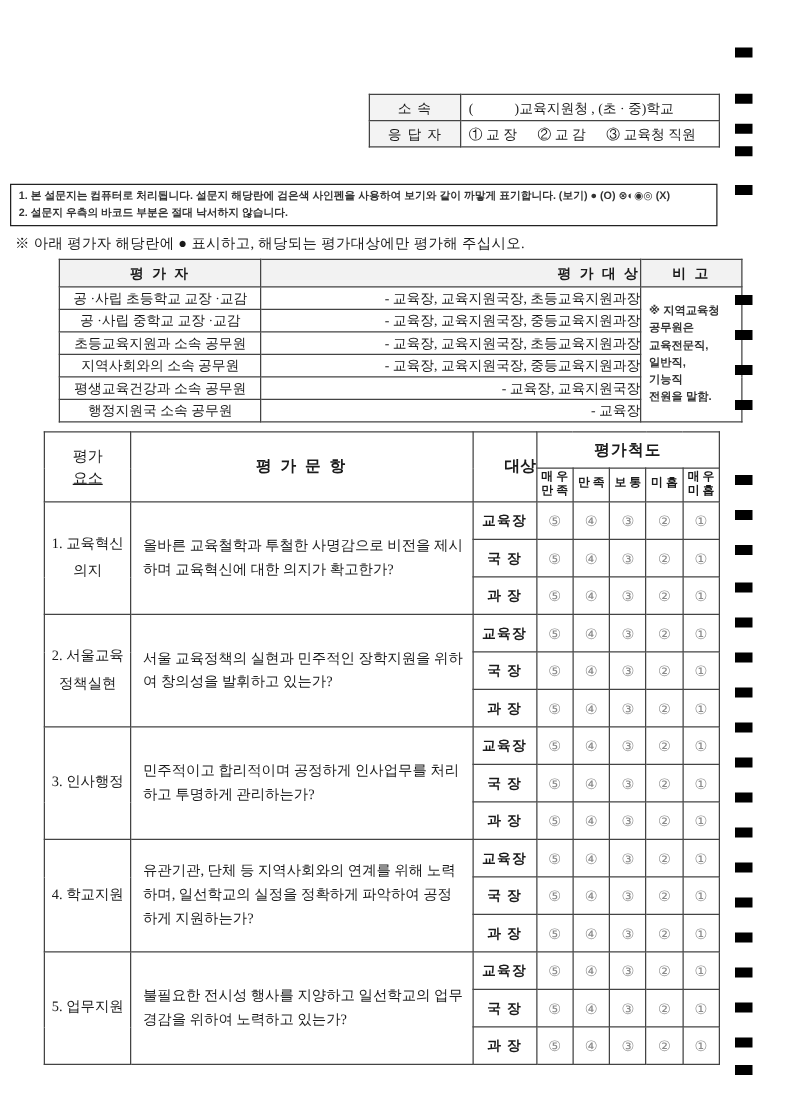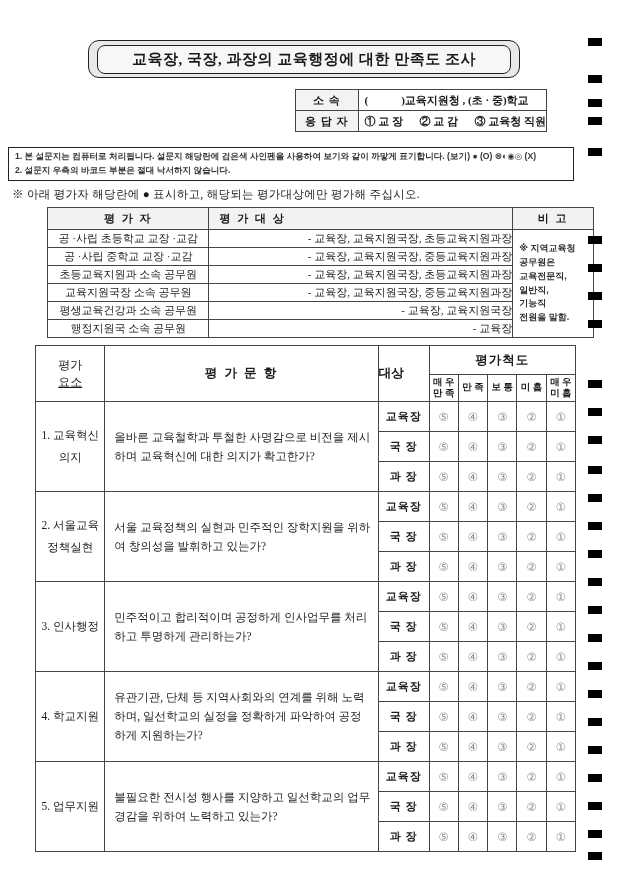--- a/index.html
+++ b/index.html
@@ -13,21 +13,21 @@
     position:absolute; left:88px; top:40px; width:432px; height:38px;
     border:1.5px solid #222; border-radius:11px; background:#e9e9e9;
     display:flex; align-items:center; justify-content:center;
   }
   .title-inner {
     width:414px; height:29px; border:1.5px solid #222; border-radius:8px; background:#f7f7f7;
     display:flex; align-items:center; justify-content:center;
   }
   .title-inner span { font-size:15px; font-weight:bold; letter-spacing:0.5px; }
   
-  .resp { position:absolute; left:295px; top:89px; width:252px; border-collapse:collapse;font-weight:bold; }
+  .resp { position:absolute; left:295px; top:75px; width:281px; border-collapse:collapse; }
   .resp td { border:1px solid #444; height:21px; font-size:11px; vertical-align:middle; }
   .resp td.lbl { width:73px; text-align:center; background:#f3f3f3; letter-spacing:1px; }
   .resp td.val { padding-left:6px; white-space:pre; }
   
   .inst {
     position:absolute; left:8px; top:147px; width:566px; height:34px;
     border:1.5px solid #222; padding:2px 6px;
     font-family:"Liberation Sans","DejaVu Sans",sans-serif;
     font-size:8.6px; font-weight:600; color:#333; line-height:1.6; white-space:nowrap;
   }
@@ -43,21 +43,21 @@
     width:80px; vertical-align:middle; padding:4px 4px 4px 6px;
     font-family:"Liberation Sans","DejaVu Sans",sans-serif;
     font-size:9px; font-weight:600; color:#333; line-height:1.55; white-space:pre-line;
   }
   
   .main { position:absolute; left:35px; top:345px; width:541px; border-collapse:collapse; border:1.5px solid #222; }
   .main td { border:1px solid #444; vertical-align:middle; }
   .main td.hfactor { width:75px; text-align:center; font-size:12px; height:56px; }
   .main td.hfactor .ul { text-decoration:underline; }
   .main td.hq { width:299px; text-align:center; font-weight:bold; font-size:12.5px; letter-spacing:2px; }
-  .main td.htg { width:55px; text-align:left; font-weight:bold; font-size:12.5px; }
+  .main td.htg { width:55px; text-align:right; font-weight:bold; font-size:12.5px; }
   .main td.hscale { height:29px; text-align:center; font-weight:bold; font-size:12.5px; letter-spacing:1px; }
   .main tr.subh td {
     height:27px; text-align:center; font-size:9.5px; font-weight:600;
     line-height:1.2; white-space:pre-line; border-left:1px dotted #999; width:31.2px;
   }
   .main tr.subh td.first { border-left:1px solid #444; }
   .main td.factor {
     text-align:center; font-weight:normal; font-size:11.5px; white-space:pre-line; line-height:1.9; padding:0 2px;
   }
   .main td.question { font-size:11.5px; line-height:1.65; padding:2px 6px 2px 9px; }
@@ -70,25 +70,20 @@
   .main tbody.qblock { border-top:1px solid #333; }
   
   .bcol { position:absolute; left:588px; top:0; width:16px; height:891px; }
   .bmark { position:absolute; left:0; width:14px; height:8px; background:#000; }
 </style>
 </head>
 <body>
 
 <div class="page">
 
-  <div class="title-outer">
-    <div class="title-inner">
-      <span>교육장, 국장, 과장의 교육행정에 대한 만족도 조사</span>
-    </div>
-  </div>
 
   <table class="resp">
     <tbody>
         <tr>
       <td class="lbl">소  속</td>
       <td class="val">(            )교육지원청 , (초 · 중)학교</td>
     </tr>
     <tr>
       <td class="lbl">응 답 자</td>
       <td class="val">① 교 장      ② 교 감      ③ 교육청 직원</td>
@@ -100,21 +95,21 @@
     <div>1. 본 설문지는 컴퓨터로 처리됩니다.  설문지 해당란에 검은색 사인펜을 사용하여 보기와 같이 까맣게 표기합니다.  (보기) ● (O)    ⊗◐◉◎ (X)</div>
     <div>2. 설문지 우측의 바코드 부분은 절대 낙서하지 않습니다.</div>
   </div>
 
   <div class="note">※ 아래 평가자 해당란에  ● 표시하고, 해당되는 평가대상에만 평가해 주십시오.</div>
 
   <table class="eval">
     <tbody>
         <tr class="h">
       <td class="ev">평 가 자</td>
-      <td class="tg" style="text-align:left;">평 가 대 상</td>
+      <td class="tg" style="text-align:right;">평 가 대 상</td>
       <td style="width:80px; text-align:center; letter-spacing:2px;">비 고</td>
     </tr>
     <tr>
       <td class="ev">공 ·사립 초등학교 교장 ·교감</td>
       <td class="tg">- 교육장, 교육지원국장, 초등교육지원과장</td>
       <td class="rm" rowspan="6">※ 지역교육청
 공무원은
 교육전문직,
 일반직,
 기능직
@@ -122,21 +117,21 @@
     </tr>
     <tr>
       <td class="ev">공 ·사립 중학교 교장 ·교감</td>
       <td class="tg">- 교육장, 교육지원국장, 중등교육지원과장</td>
     </tr>
     <tr>
       <td class="ev">초등교육지원과 소속 공무원</td>
       <td class="tg">- 교육장, 교육지원국장, 초등교육지원과장</td>
     </tr>
     <tr>
-      <td class="ev">교육지원국장 소속 공무원</td>
+      <td class="ev">지역사회와의 소속 공무원</td>
       <td class="tg">- 교육장, 교육지원국장, 중등교육지원과장</td>
     </tr>
     <tr>
       <td class="ev">평생교육건강과 소속 공무원</td>
       <td class="tg">- 교육장, 교육지원국장</td>
     </tr>
     <tr>
       <td class="ev">행정지원국 소속 공무원</td>
       <td class="tg">- 교육장</td>
     </tr>

